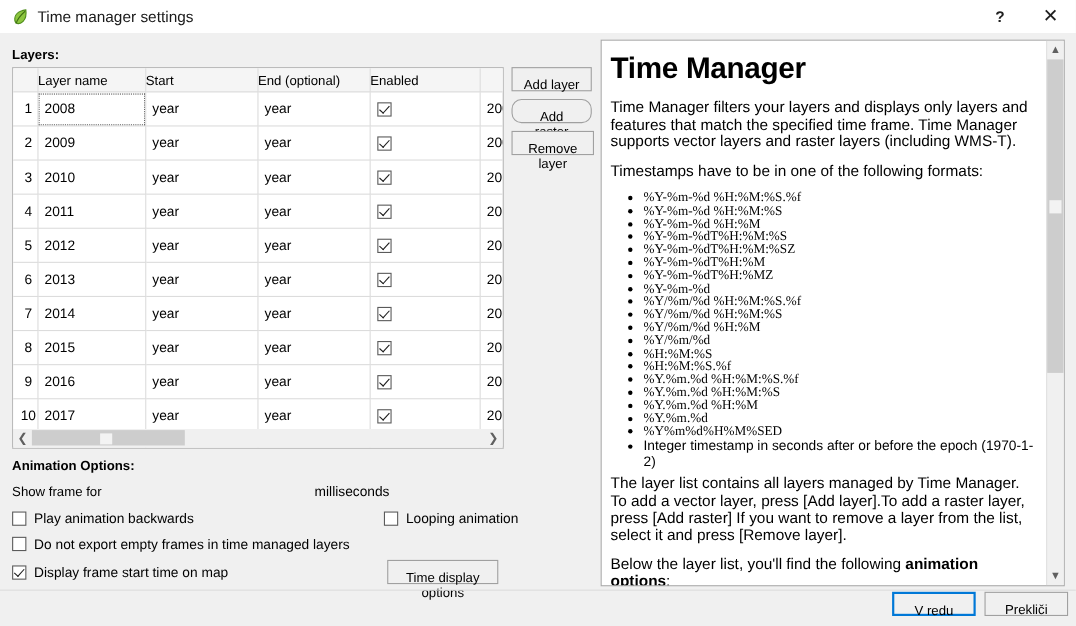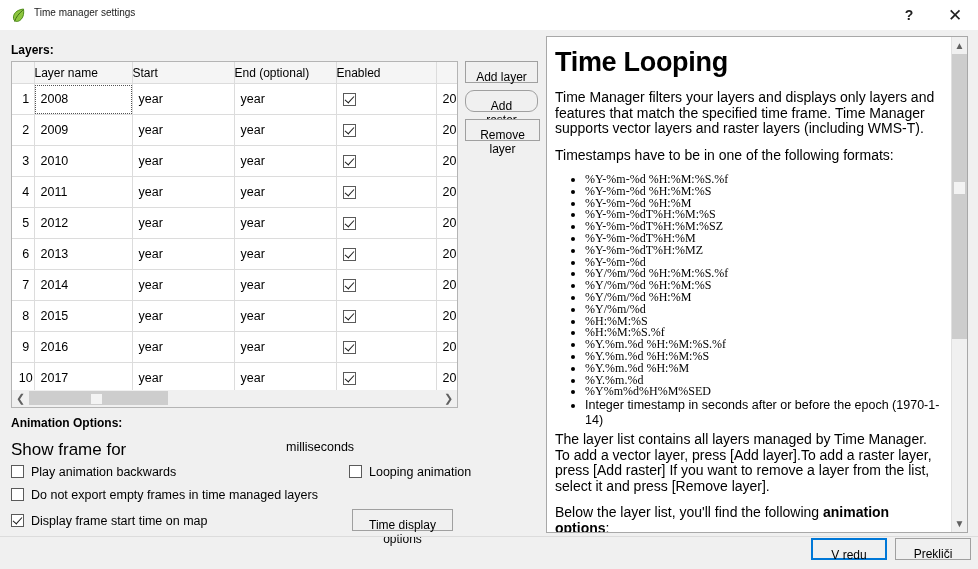--- a/index.html
+++ b/index.html
@@ -8,21 +8,21 @@
     background:#f0f0f0;
     font-family:"Liberation Sans","DejaVu Sans",sans-serif;
     font-size:12px;color:#000;
     -webkit-font-smoothing:none;
   }
   .window{position:relative;width:978px;height:569px;background:#f0f0f0;}
 
   
   .titlebar{position:absolute;left:0;top:0;width:978px;height:30px;background:#ffffff;}
   .title-icon{position:absolute;left:10px;top:7px;width:17px;height:17px;}
-  .title-text{position:absolute;left:34px;top:7px;font-size:10px;color:#1a1a1a;white-space:nowrap;}
+  .title-text{position:absolute;left:34px;top:7px;font-size:14px;color:#1a1a1a;white-space:nowrap;}
   .tb-btn{position:absolute;top:0;width:46px;height:30px;display:flex;align-items:center;justify-content:center;
           font-size:15px;color:#202020;cursor:default;background:transparent;}
   .tb-help{right:46px;font-size:14px;font-weight:bold;}
   .tb-close{right:0;font-size:17px;}
   .titlebar-sep{position:absolute;left:0;top:30px;width:978px;height:1px;background:#f0f0f0;}
 
   
   .layers-label{position:absolute;left:11px;top:43px;font-weight:bold;font-size:12px;}
 
   .table-wrap{position:absolute;left:11px;top:61px;width:447px;height:347px;
@@ -74,21 +74,21 @@
     background:#f0f0f0;border:1px solid #a0a0a0;font-size:12px;color:#000;
     font-family:"Liberation Sans","DejaVu Sans",sans-serif;padding:8px;box-sizing:border-box;cursor:default;
   }
   .side-btn{position:absolute;left:465px;width:73px;height:22px;}
   #btn-add-layer{top:61px;}
   #btn-add-raster{top:90px;border-radius:9px;}
   #btn-remove-layer{top:119px;width:75px;}
 
   
   .anim-title{position:absolute;left:11px;top:416px;font-weight:bold;font-size:12px;}
-  .show-frame-lbl{position:absolute;left:11px;top:440px;font-size:17px;}
+  .show-frame-lbl{position:absolute;left:11px;top:440px;font-size:12px;}
   .spin{position:absolute;left:151px;top:435px;width:128px;height:22px;background:#fff;border:1px solid #a0a0a0;
         box-sizing:border-box;}
   .spin-val{position:absolute;left:5px;top:3px;font-size:12.5px;color:#000;}
   .spin-btns{position:absolute;right:1px;top:1px;width:17px;height:18px;background:#f0f0f0;border:1px solid #a8a8a8;
              box-sizing:border-box;}
   .spin-up,.spin-dn{position:absolute;left:0;width:15px;height:8px;display:flex;align-items:center;justify-content:center;
                     font-size:7px;color:#333;line-height:1;}
   .spin-up{top:0;}
   .spin-dn{top:8px;}
   .ms-lbl{position:absolute;left:286px;top:440px;font-size:12.5px;}
@@ -288,21 +288,21 @@
     <span class="cbx"></span><span>Do not export empty frames in time managed layers</span>
   </div>
   <div class="opt" id="opt-display">
     <span class="cbx checked"></span><span>Display frame start time on map</span>
   </div>
 
   <button class="btn" id="btn-time-display">Time display options</button>
 
   <div class="help-pane">
     <div class="help-inner">
-      <h1>Time Looping</h1>
+      <h1>Time Manager</h1>
       <p>Time Manager filters your layers and displays only layers and features that match the specified time frame. Time Manager supports vector layers and raster layers (including WMS-T).</p>
       <p>Timestamps have to be in one of the following formats:</p>
       <ul id="formats-list">
           <li>%Y-%m-%d  %H:%M:%S.%f</li>
           <li>%Y-%m-%d  %H:%M:%S</li>
           <li>%Y-%m-%d  %H:%M</li>
           <li>%Y-%m-%dT%H:%M:%S</li>
           <li>%Y-%m-%dT%H:%M:%SZ</li>
           <li>%Y-%m-%dT%H:%M</li>
           <li>%Y-%m-%dT%H:%MZ</li>
@@ -311,21 +311,21 @@
           <li>%Y/%m/%d  %H:%M:%S</li>
           <li>%Y/%m/%d  %H:%M</li>
           <li>%Y/%m/%d</li>
           <li>%H:%M:%S</li>
           <li>%H:%M:%S.%f</li>
           <li>%Y.%m.%d  %H:%M:%S.%f</li>
           <li>%Y.%m.%d  %H:%M:%S</li>
           <li>%Y.%m.%d  %H:%M</li>
           <li>%Y.%m.%d</li>
           <li>%Y%m%d%H%M%SED</li>
-          <li class="plain">Integer timestamp in seconds after or before the epoch (1970-1-14)</li>
+          <li class="plain">Integer timestamp in seconds after or before the epoch (1970-1-2)</li>
         </ul>
       <p>The layer list contains all layers managed by Time Manager. To add a vector layer, press [Add layer].To add a raster layer, press [Add raster]  If you want to remove a layer from the list, select it and press [Remove layer].</p>
       <p><span>Below the layer list, you'll find the following </span><b>animation options</b><span>:</span></p>
       <p><b>Show frame for x milliseconds</b><span> ... allows you to adjust for how long a frame</span><br></p>
     </div>
     <div class="vscroll">
       <div class="vs-arrow vs-up">▲</div>
       <div class="vs-thumb">
         <div class="vs-grip"></div>
       </div>

